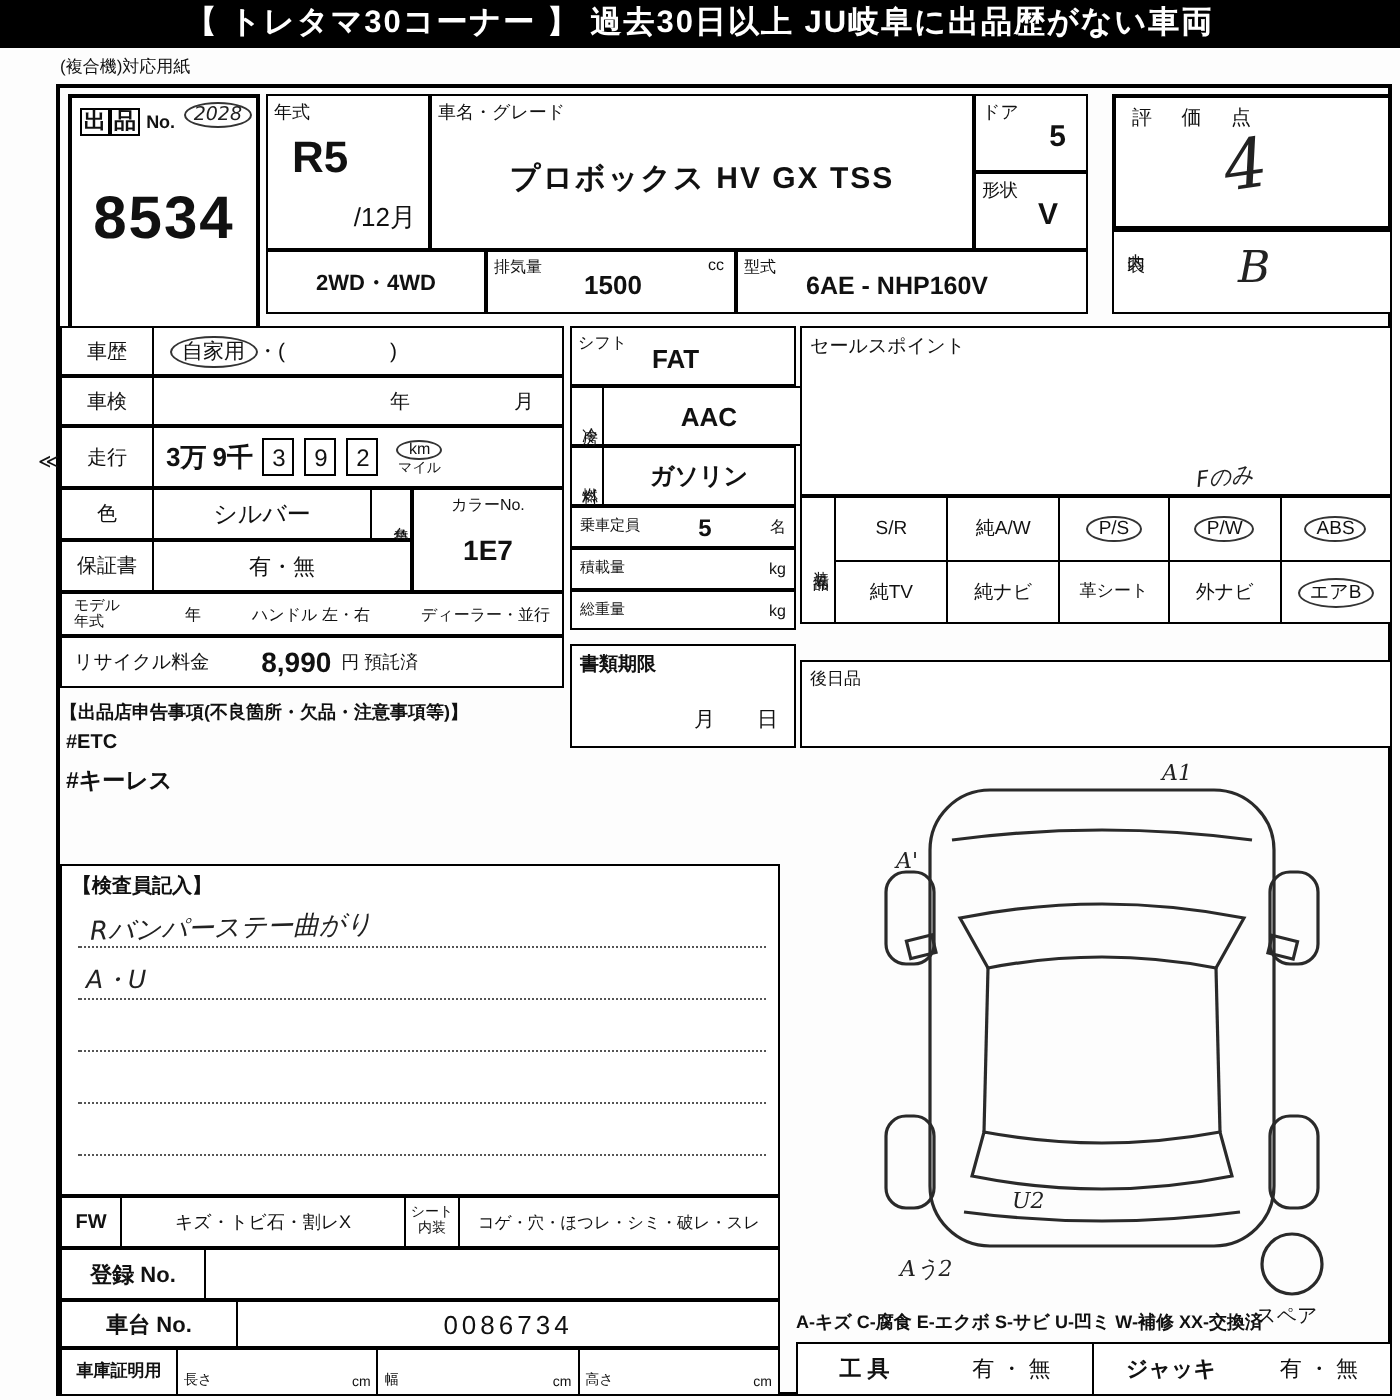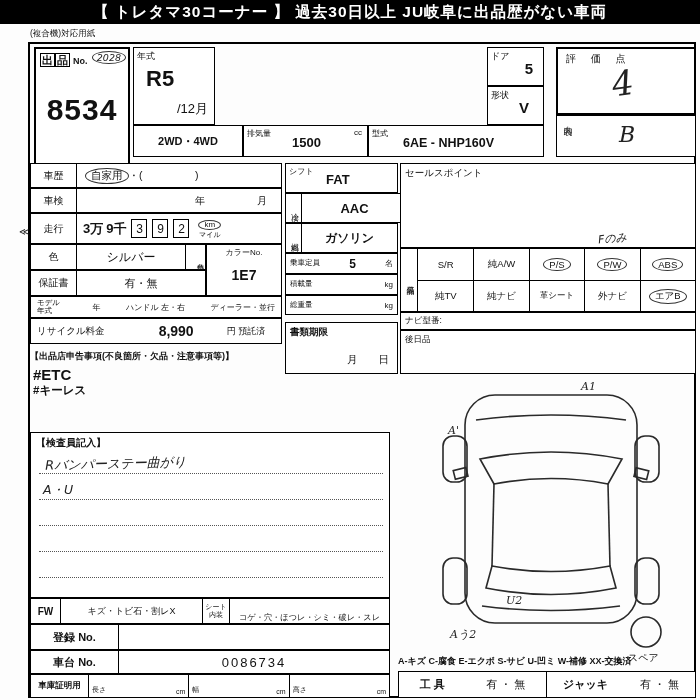--- a/index.html
+++ b/index.html
@@ -44,20 +44,24 @@
     <div class="abs hw2" style="right:2px;top:2px;font-size:9.5px;border:1.3px solid #333;border-radius:50%;padding:0 4px;">2028</div>
     <div class="abs" style="left:0;top:44px;width:100%;text-align:center;font-size:30px;font-weight:bold;letter-spacing:1px;">8534</div>
   </div>
 
   <div class="box" style="left:133px;top:47px;width:82px;height:78px;">
     <div class="abs lbl" style="left:3px;top:2px;">年式</div>
     <div class="abs" style="left:12px;top:18px;font-size:22px;font-weight:bold;">R5</div>
     <div class="abs" style="right:6px;bottom:6px;font-size:13px;">/<span>12月</span></div>
   </div>
 
+  <div class="box" style="left:215px;top:47px;width:272px;height:78px;">
+    <div class="abs lbl" style="left:3px;top:2px;">車名・グレード</div>
+    <div class="abs" style="left:0;top:32px;width:100%;text-align:center;font-size:15px;font-weight:bold;letter-spacing:1px;">プロボックス  HV  GX  TSS</div>
+  </div>
 
   <div class="box" style="left:487px;top:47px;width:57px;height:39px;">
     <div class="abs lbl" style="left:3px;top:2px;">ドア</div>
     <div class="abs" style="right:10px;top:12px;font-size:15px;font-weight:bold;">5</div>
   </div>
   <div class="box" style="left:487px;top:86px;width:57px;height:39px;">
     <div class="abs lbl" style="left:3px;top:2px;">形状</div>
     <div class="abs" style="right:14px;top:12px;font-size:15px;font-weight:bold;">V</div>
   </div>
 
@@ -129,28 +133,28 @@
     <div style="flex:1;text-align:center;font-size:11px;">有・無</div>
   </div>
 
   <div class="box flexrow" style="left:30px;top:296px;width:252px;height:22px;padding:0 6px;justify-content:space-between;">
     <span class="tinylabel" style="width:30px;">モデル年式</span>
     <span style="font-size:8px;">年</span>
     <span style="font-size:8px;">ハンドル 左・右</span>
     <span style="font-size:8px;">ディーラー・並行</span>
   </div>
 
-  <div class="box flexrow" style="left:30px;top:318px;width:252px;height:26px;padding:0 6px;gap:28px;">
+  <div class="box flexrow" style="left:30px;top:318px;width:252px;height:26px;padding:0 6px;">
     <span style="font-size:9.5px;">リサイクル料金</span>
     <span style="font-size:14px;font-weight:bold;margin-left:26px;">8,990</span>
     <span style="font-size:9px;margin-left:5px;">円 預託済</span>
   </div>
 
   <div class="abs" style="left:30px;top:350px;font-size:9px;font-weight:bold;">【出品店申告事項(不良箇所・欠品・注意事項等)】</div>
-  <div class="abs" style="left:33px;top:366px;font-size:15px;font-weight:bold;">#ETC</div>
+  <div class="abs" style="left:33px;top:366px;font-size:10px;font-weight:bold;">#ETC</div>
   <div class="abs" style="left:33px;top:383px;font-size:11.5px;font-weight:bold;">#キーレス</div>
 
   <div class="box" style="left:285px;top:163px;width:113px;height:30px;">
     <div class="abs lbl" style="left:3px;top:2px;font-size:8px;">シフト</div>
     <div class="abs" style="left:40px;top:8px;font-size:13px;font-weight:bold;">FAT</div>
   </div>
   <div class="box flexrow" style="left:285px;top:193px;width:123px;height:30px;">
     <div class="cell-r vert" style="width:16px;font-size:8px;">冷房</div>
     <div style="flex:1;text-align:center;font-size:13px;font-weight:bold;">AAC</div>
   </div>
@@ -208,23 +212,20 @@
       <div>
           <span style="font-size:8.5px;">革シート</span>
         </div>
       <div>
           <span>外ナビ</span>
         </div>
       <div>
           <span class="circ">エアB</span>
         </div>
     </div>
-  </div>
-  <div class="box flexrow" style="left:400px;top:312px;width:296px;height:18px;padding:0 4px;">
-    <span style="font-size:8.5px;">ナビ型番:</span>
   </div>
   <div class="box" style="left:400px;top:330px;width:296px;height:44px;">
     <div class="abs" style="left:4px;top:3px;font-size:8.5px;">後日品</div>
   </div>
 
   <svg class="abs" style="left:398px;top:374px;" width="300" height="290" viewBox="0 0 300 290">
     <g fill="none" stroke="#2a2a2a" stroke-width="1.6">
       <rect x="45" y="62" width="24" height="46" rx="10"></rect>
       <rect x="237" y="62" width="24" height="46" rx="10"></rect>
       <rect x="45" y="184" width="24" height="46" rx="10"></rect>
@@ -253,29 +254,29 @@
     <div class="abs" style="left:5px;top:3px;font-size:10px;font-weight:bold;">【検査員記入】</div>
     <div class="dotline" style="left:8px;top:40px;width:344px;"></div>
     <div class="dotline" style="left:8px;top:66px;width:344px;"></div>
     <div class="dotline" style="left:8px;top:92px;width:344px;"></div>
     <div class="dotline" style="left:8px;top:118px;width:344px;"></div>
     <div class="dotline" style="left:8px;top:144px;width:344px;"></div>
     <div class="abs hw2" style="left:14px;top:22px;font-size:13px;transform:rotate(-1.5deg);">Rバンパーステー曲がり</div>
     <div class="abs hw2" style="left:12px;top:49px;font-size:12.5px;">A・U</div>
   </div>
 
-  <div class="box flexrow" style="left:30px;top:598px;width:360px;height:26px;align-items:flex-end;">
+  <div class="box flexrow" style="left:30px;top:598px;width:360px;height:26px;">
     <div class="cell-r" style="width:30px;font-size:10px;font-weight:bold;">FW</div>
     <div class="cell-r" style="width:142px;font-size:9px;">キズ・トビ石・割レX</div>
     <div class="cell-r tinylabel" style="width:27px;font-size:7px;text-align:center;padding:0 2px;">シート内装</div>
     <div style="flex:1;text-align:center;font-size:8.2px;">コゲ・穴・ほつレ・シミ・破レ・スレ</div>
   </div>
 
   <div class="box flexrow" style="left:30px;top:624px;width:360px;height:26px;">
-    <div class="cell-r" style="width:88px;font-size:11px;font-weight:bold;">登録 No.</div>
+    <div class="cell-r" style="width:72px;font-size:11px;font-weight:bold;">登録 No.</div>
     <div style="flex:1;"></div>
   </div>
 
   <div class="box flexrow" style="left:30px;top:650px;width:360px;height:24px;">
     <div class="cell-r" style="width:88px;font-size:11px;font-weight:bold;">車台 No.</div>
     <div style="flex:1;text-align:center;font-size:13px;letter-spacing:2px;">0086734</div>
   </div>
 
   <div class="box flexrow" style="left:30px;top:674px;width:360px;height:24px;">
     <div class="cell-r" style="width:58px;font-size:8.5px;font-weight:bold;">車庫証明用</div>

